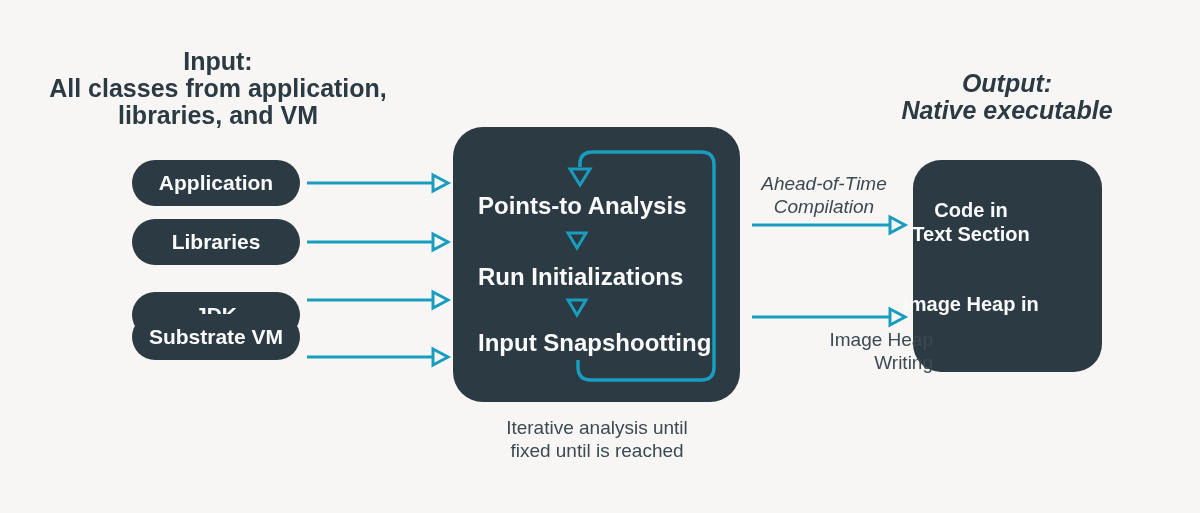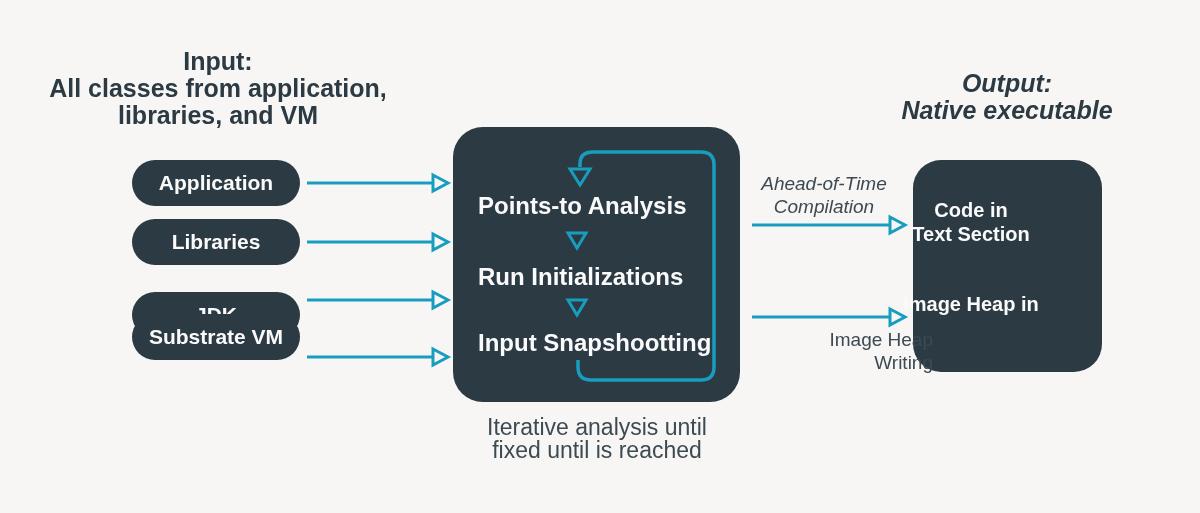--- a/index.html
+++ b/index.html
@@ -114,21 +114,21 @@
     font-size: 19px;
     line-height: 23px;
     text-align: center;
     z-index: 2;
   }
   .caption {
     position: absolute;
     left: 447px; top: 416px;
     width: 300px;
     color: var(--label_text);
-    font-size: 23px;
+    font-size: 19px;
     line-height: 23px;
     text-align: center;
     z-index: 2;
   }
 </style>
 </head>
 <body>
 
 <div class="canvas">
 

